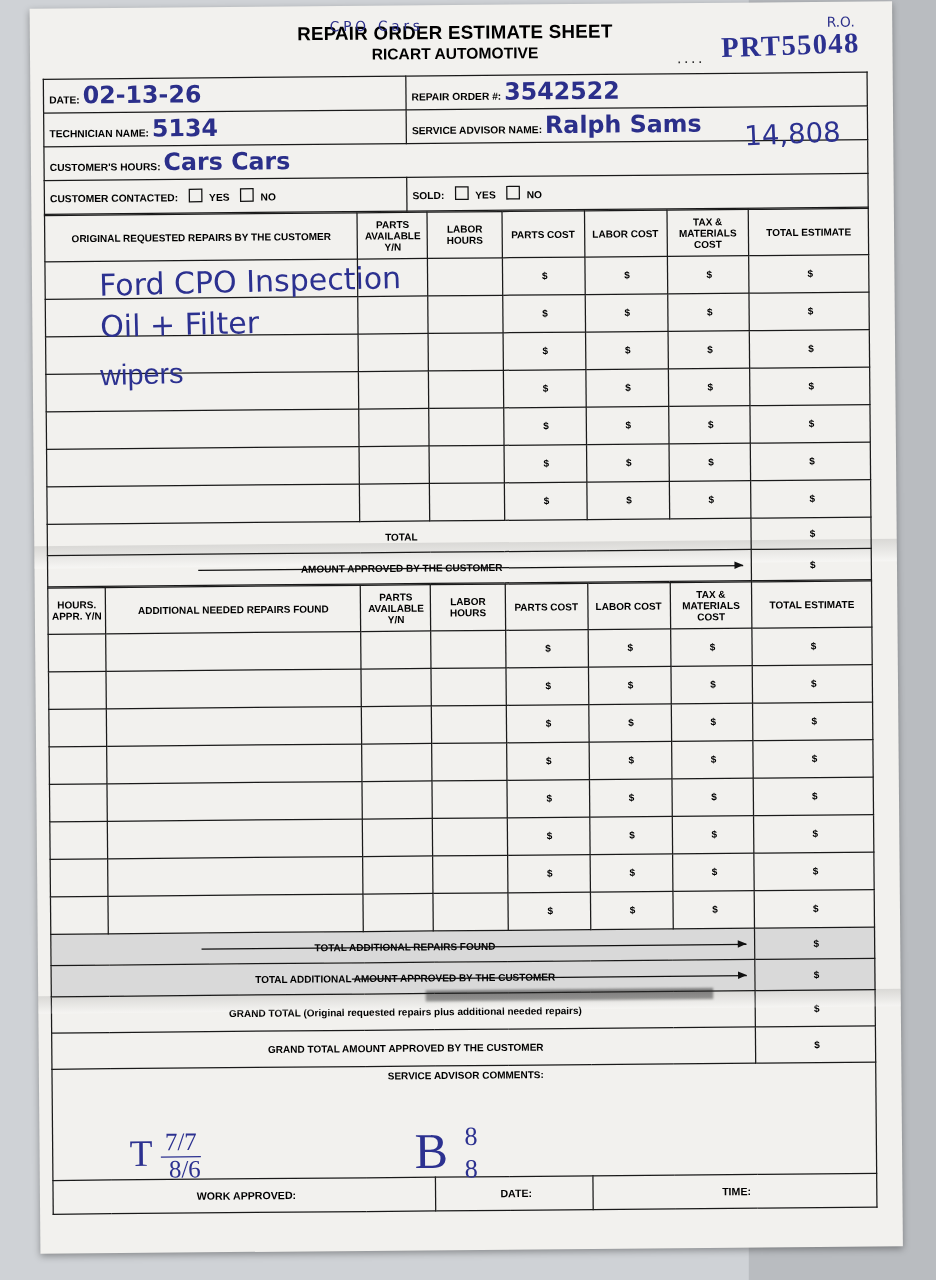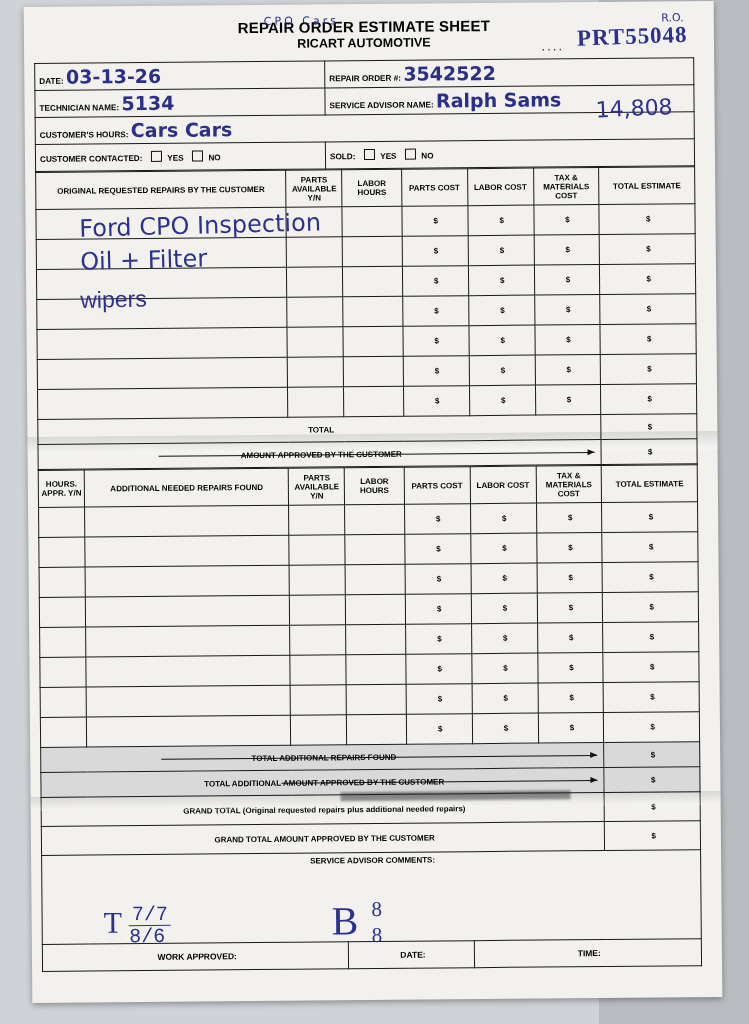--- a/index.html
+++ b/index.html
@@ -47,21 +47,21 @@
   .totalrow td{height:22px;}
   .shade{background:#d9d9d9;}
   .arrowrow{position:relative;}
   .arrowline{position:absolute;left:120px;right:6px;top:50%;height:1px;background:#111;}
   .arrowline:after{content:"";position:absolute;right:0;top:-3px;border-left:7px solid #111;border-top:3.5px solid transparent;border-bottom:3.5px solid transparent;}
   .cmt{height:84px;}
   .foot td{height:24px;font-size:8.5px;}
   .writing-main{position:absolute;left:44px;top:196px;font-size:24px;color:#2c3190;font-family:"DejaVu Sans",sans-serif;transform:rotate(-1deg);line-height:1.38;}
   .writing-wipers{position:absolute;left:44px;top:272px;font-size:23px;color:#2c3190;transform:rotate(-1deg);}
   .cmt-hw{position:absolute;left:62px;top:890px;font-size:30px;color:#2c3190;font-family:"Liberation Serif",serif;}
-  .frac{display:inline-block;text-align:left;font-size:20px;vertical-align:middle;line-height:1.05;font-family:Liberation Mono, monospace;}
+  .frac{display:inline-block;text-align:right;font-size:20px;vertical-align:middle;line-height:1.05;}
   .frac .n{display:block;border-bottom:1.6px solid #2c3190;padding:0 3px;}
   .big-b{position:absolute;left:290px;top:885px;font-size:40px;color:#2c3190;font-family:"Liberation Serif",serif;}
   .b-nums{position:absolute;left:330px;top:884px;font-size:21px;color:#2c3190;line-height:1.25;font-family:"Liberation Serif",serif;}
   .mileage{position:absolute;right:22px;top:86px;font-size:22px;color:#2c3190;transform:rotate(-2deg);font-family:"DejaVu Sans",sans-serif;}
   .smudge{position:absolute;left:300px;top:780px;width:230px;height:9px;background:rgba(40,40,40,.5);filter:blur(1px);}
 </style>
 </head>
 <body>
 
 <div class="scene">
@@ -75,21 +75,21 @@
         <div class="subtitle">RICART AUTOMOTIVE</div>
         <div class="dots">....</div>
         <div class="ro-num">PRT55048</div>
       </div>
 
       <table class="hdrbox">
         <tbody>
             <tr>
           <td style="width:44%;">
             <span class="lbl">DATE:</span>
-            <span class="val hw">03-13-26</span>
+            <span class="val hw">02-13-26</span>
           </td>
           <td style="width:56%;">
             <span class="lbl">REPAIR ORDER #:</span>
             <span class="val hw">3542522</span>
           </td>
         </tr>
         <tr>
           <td>
             <span class="lbl">TECHNICIAN NAME:</span>
             <span class="val hw">5134</span>

